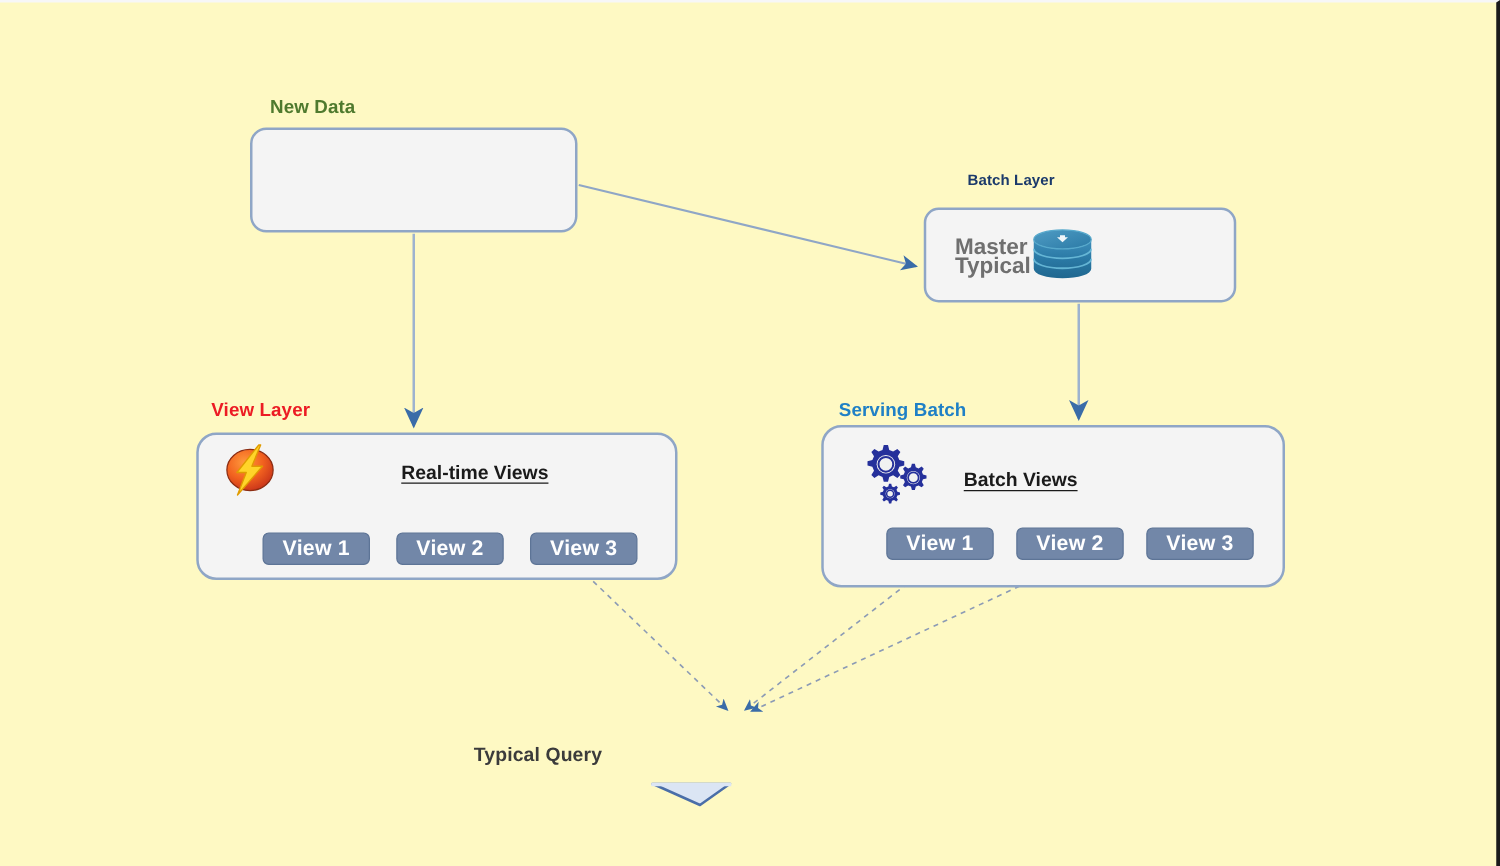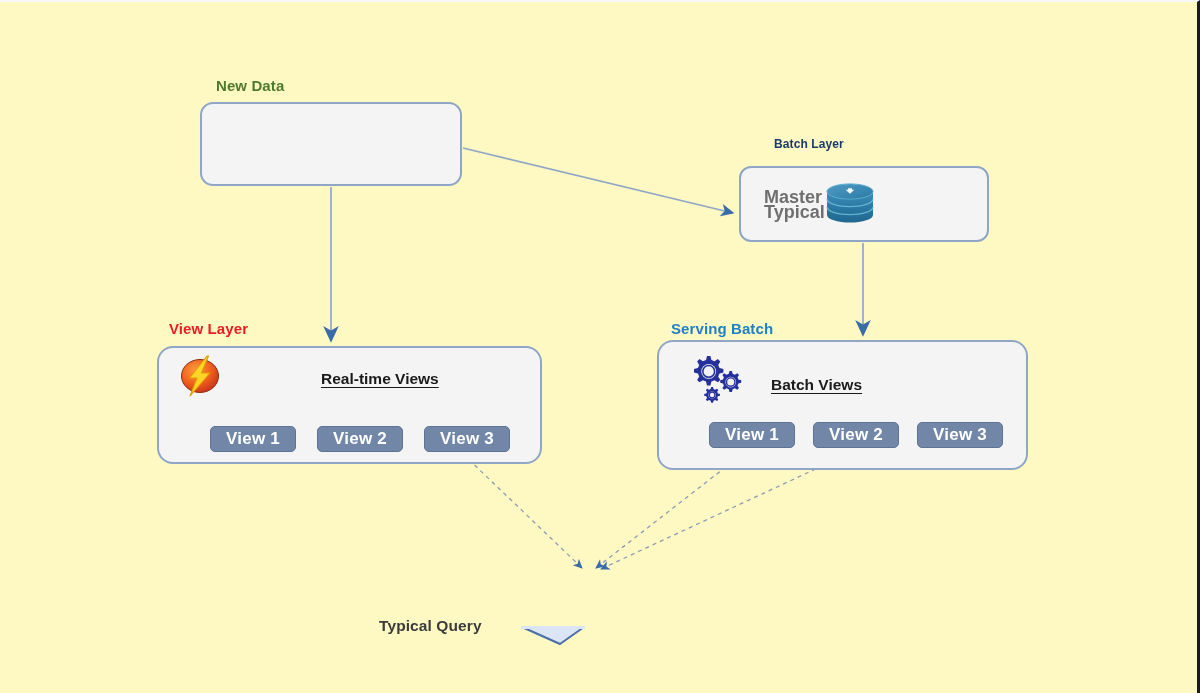--- a/index.html
+++ b/index.html
@@ -28,21 +28,21 @@
     position:absolute;
     font-weight:bold;
     font-size:15px;
     letter-spacing:.1px;
     white-space:nowrap;
   }
   #lbl-new-data{left:216px;top:75px;color:#4f7a2e;}
   #lbl-batch-layer{left:774px;top:135px;color:#1b3a6b;font-size:12px;text-align:right;}
   #lbl-speed-layer{left:169px;top:318px;color:#ec1c24;}
   #lbl-serving-layer{left:671px;top:318px;color:#1f80c6;}
-  #lbl-typical-query{left:379px;top:615px;color:#3b3b3b;font-size:15.5px;}
+  #lbl-typical-query{left:379px;top:594px;color:#3b3b3b;font-size:15.5px;}
 
   
   .box{
     position:absolute;
     background:#f4f4f4;
     border:2px solid #8fa6c6;
     border-radius:14px;
     box-sizing:border-box;
   }
   #box-new-data{left:200px;top:100px;width:262px;height:84px;border-radius:13px;}

